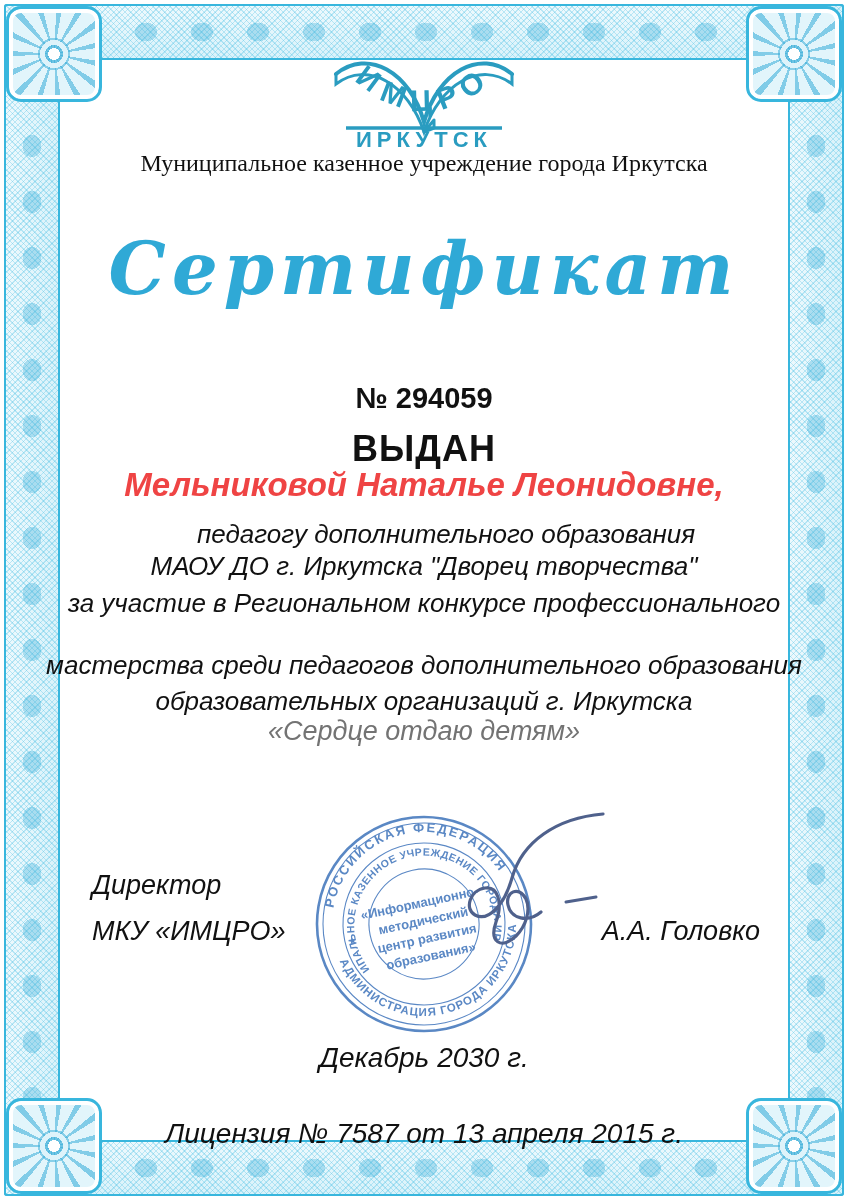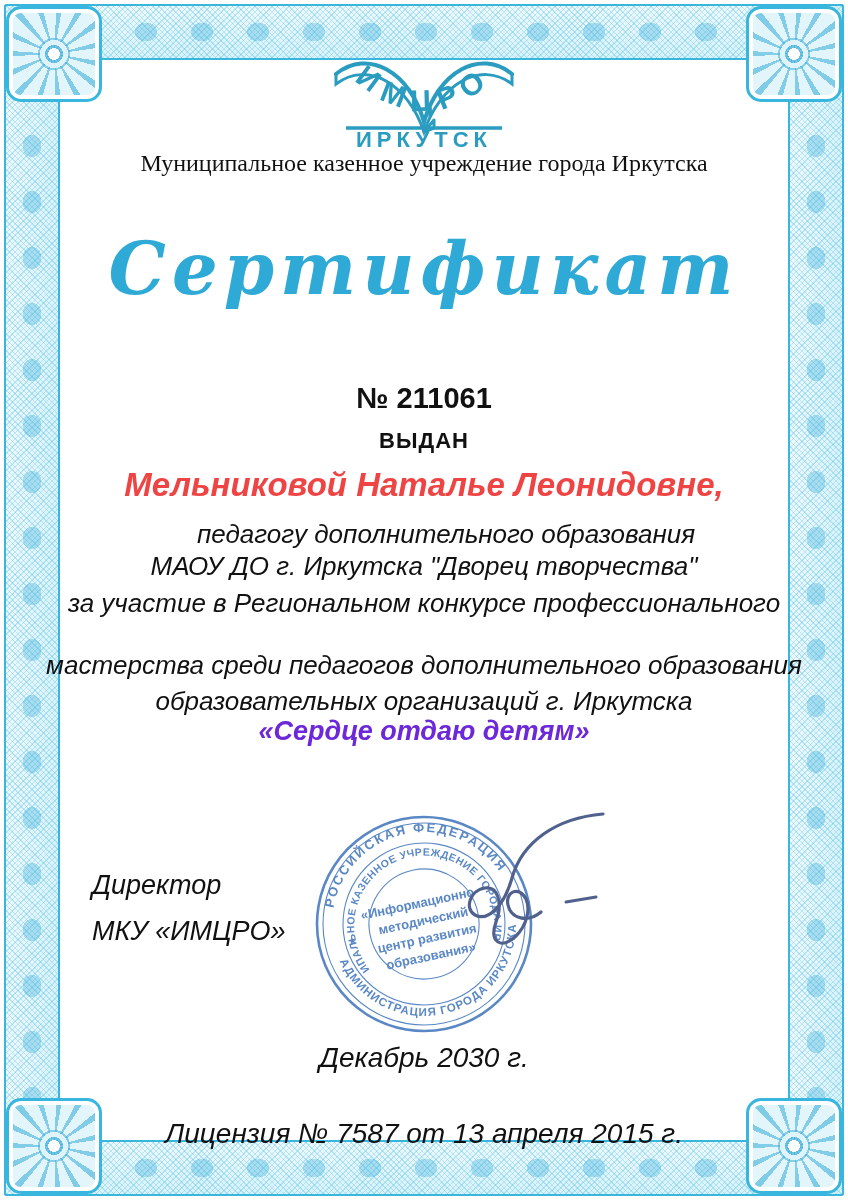--- a/index.html
+++ b/index.html
@@ -45,26 +45,26 @@
 
   
   .content { position:absolute; inset:0; z-index:3; }
   .abs { position:absolute; left:0; right:0; text-align:center; }
 
   .logo-wrap { top:36px; }
   .org { top:148px; font-family:"Liberation Serif",serif; font-size:24px; color:#111; line-height:1.32; }
   .title { top:226px; font-family:"DejaVu Serif",serif; font-style:italic; font-weight:bold;
            font-size:72px; color:#2fa9d6; letter-spacing:6px; }
   .cert-number { top:382px; font-size:29px; font-weight:bold; color:#111; }
-  .issued { top:428px; font-size:22px; font-weight:bold; color:#111; letter-spacing:1px; }
+  .issued { top:428px; font-size:36px; font-weight:bold; color:#111; letter-spacing:1px; }
   .recipient-name { top:466px; font-size:33px; font-weight:bold; font-style:italic; color:#ef4444; }
   .role1 { top:519px;padding-left:44px; } .role2 { top:551px; }
   .italic26 { font-size:26px; font-style:italic; color:#111; }
   .award1 { top:588px; } .award2 { top:650px; } .award3 { top:686px; }
-  .contest { top:716px; font-size:27px; font-weight:bold; font-style:italic; color:#6d28d9;text-align:center; }
+  .contest { top:716px; font-size:27px; font-weight:normal; font-style:italic; color:#737373;text-align:center; }
 
   .pos1 { position:absolute; left:92px; top:870px; font-size:27px; font-style:italic; color:#111;text-align:center; }
   .pos2 { position:absolute; left:92px; top:916px; font-size:27px; font-style:italic; color:#111; }
   .signer { position:absolute; right:88px; top:916px; font-size:27px; font-style:italic; color:#111; }
 
   .stamp { position:absolute; left:308px; top:808px; width:232px; height:232px;
            transform:rotate(-12deg); opacity:.92; }
   .signature-svg { position:absolute; left:398px; top:800px; width:220px; height:170px; }
 
   .date-line { top:1042px; font-size:28px; font-style:italic; color:#111; }
@@ -104,34 +104,35 @@
         <text x="100" y="111" text-anchor="middle" font-size="22" font-weight="bold" fill="#2a9cc0" letter-spacing="5">ИРКУТСК</text>
       </svg>
     </div>
 
     <div class="abs org">
       <div>Муниципальное казенное учреждение города Иркутска</div>
     </div>
 
     <div class="abs title">Сертификат</div>
 
-    <div class="abs cert-number">№ 211061</div>
+    <div class="abs cert-number">№ 294059</div>
     <div class="abs issued">ВЫДАН</div>
 
     <div class="abs recipient-name">Мельниковой Наталье Леонидовне,</div>
     <div class="abs role1 italic26">педагогу дополнительного образования</div>
     <div class="abs role2 italic26">МАОУ ДО г. Иркутска "Дворец творчества"</div>
 
     <div class="abs award1 italic26">за участие в Региональном конкурсе профессионального</div>
     <div class="abs award2 italic26">мастерства среди педагогов дополнительного образования</div>
     <div class="abs award3 italic26">образовательных организаций г. Иркутска</div>
     <div class="abs contest">«Сердце отдаю детям»</div>
 
     <div class="pos1">Директор</div>
     <div class="pos2">МКУ «ИМЦРО»</div>
+    <div class="signer">А.А. Головко</div>
 
     <svg class="stamp" viewBox="0 0 232 232">
       <defs>
         <path id="arcOuterTop" d="M 24,116 A 92,92 0 1 1 208,116" fill="none"></path>
         <path id="arcOuterBottom" d="M 24,116 A 92,92 0 0 0 208,116" fill="none"></path>
         <path id="arcMidTop" d="M 52,146 A 70,70 0 1 1 180,146" fill="none"></path>
       </defs>
       <circle cx="116" cy="116" r="107" fill="none" stroke="#4d7ec0" stroke-width="2.6"></circle>
       <circle cx="116" cy="116" r="101" fill="none" stroke="#4d7ec0" stroke-width="1.1"></circle>
       <circle cx="116" cy="116" r="81" fill="none" stroke="#4d7ec0" stroke-width="1.1"></circle>

